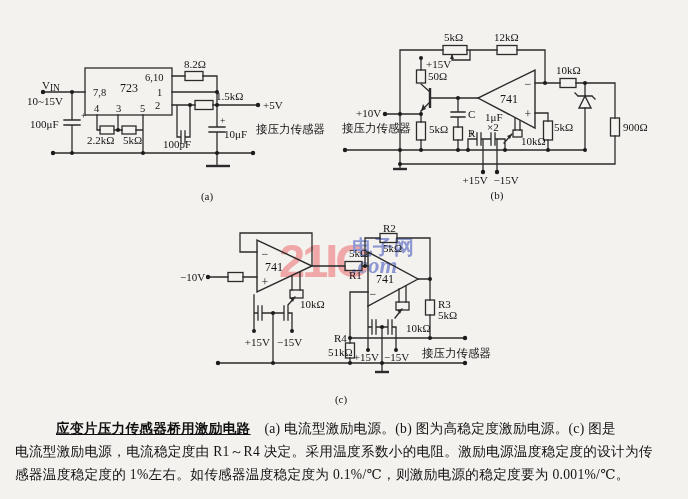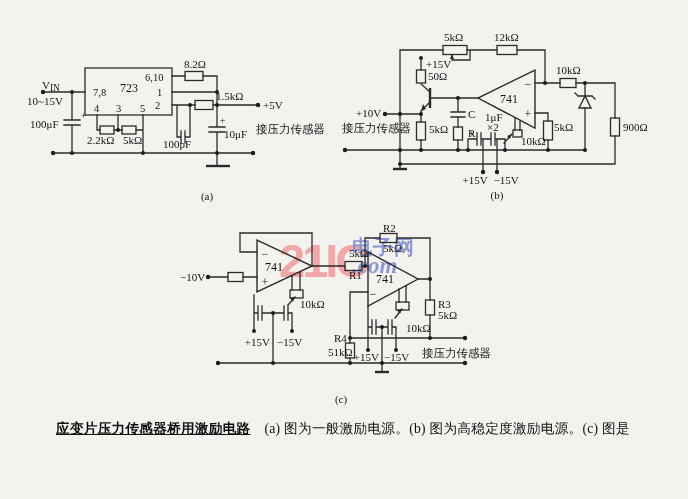--- a/index.html
+++ b/index.html
@@ -195,15 +195,17 @@
     <text class="t" x="334" y="342">R4</text>
     <text class="t" x="328" y="356">51kΩ</text>
     <text class="t" x="379" y="361" text-anchor="end">+15V</text>
     <text class="t" x="384" y="361">−15V</text>
     <text class="cn" x="422" y="357">接压力传感器</text>
     <text class="t" x="341" y="403" text-anchor="middle">(c)</text>
   </g>
 </svg>
 
   <div class="caption">
-    <div class="l1"><span class="cap-title">应变片压力传感器桥用激励电路</span><span>　(a) 图为一般激励电源。(b) 图为高稳定度激励电源。(c) 图是</span></div>
+    <div class="l1"><span class="cap-title">应变片压力传感器桥用激励电路</span><span>　(a) 电流型激励电源。(b) 图为高稳定度激励电源。(c) 图是</span></div>
+    <div>电流型激励电源，电流稳定度由 R1～R4 决定。采用温度系数小的电阻。激励电源温度稳定度的设计为传</div>
+    <div>感器温度稳定度的 1%左右。如传感器温度稳定度为 0.1%/℃，则激励电源的稳定度要为 0.001%/℃。</div>
   </div>
 </div>
 
 </body></html>

